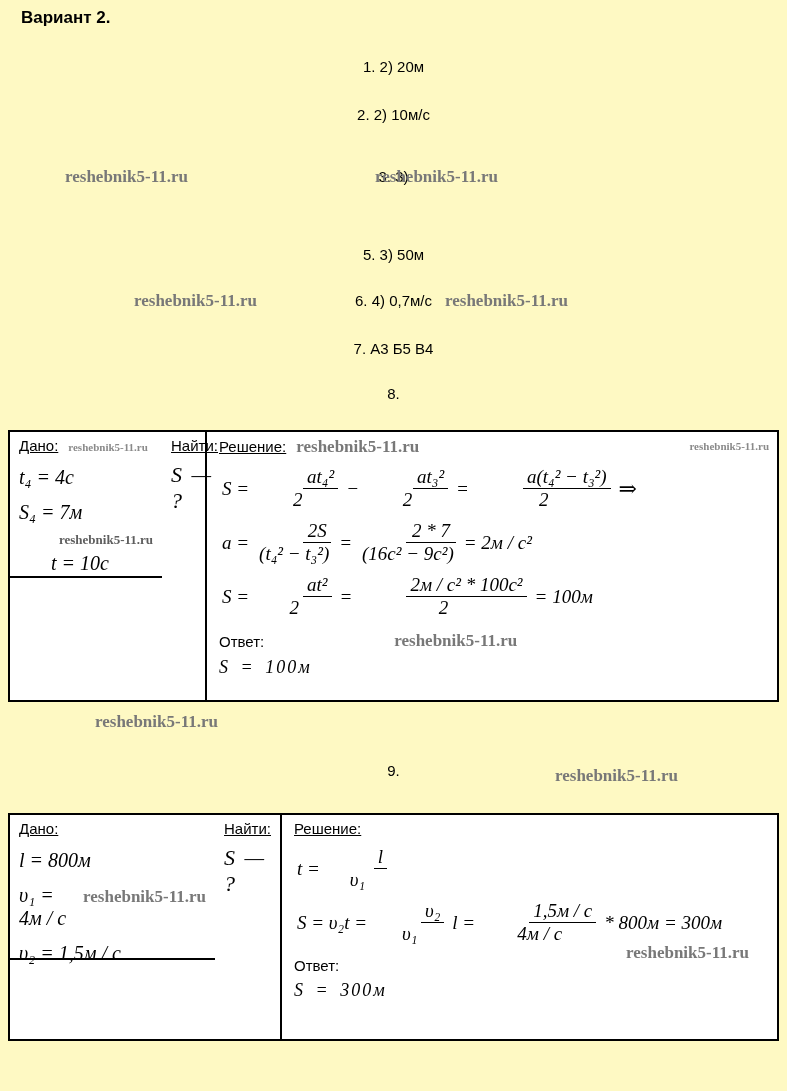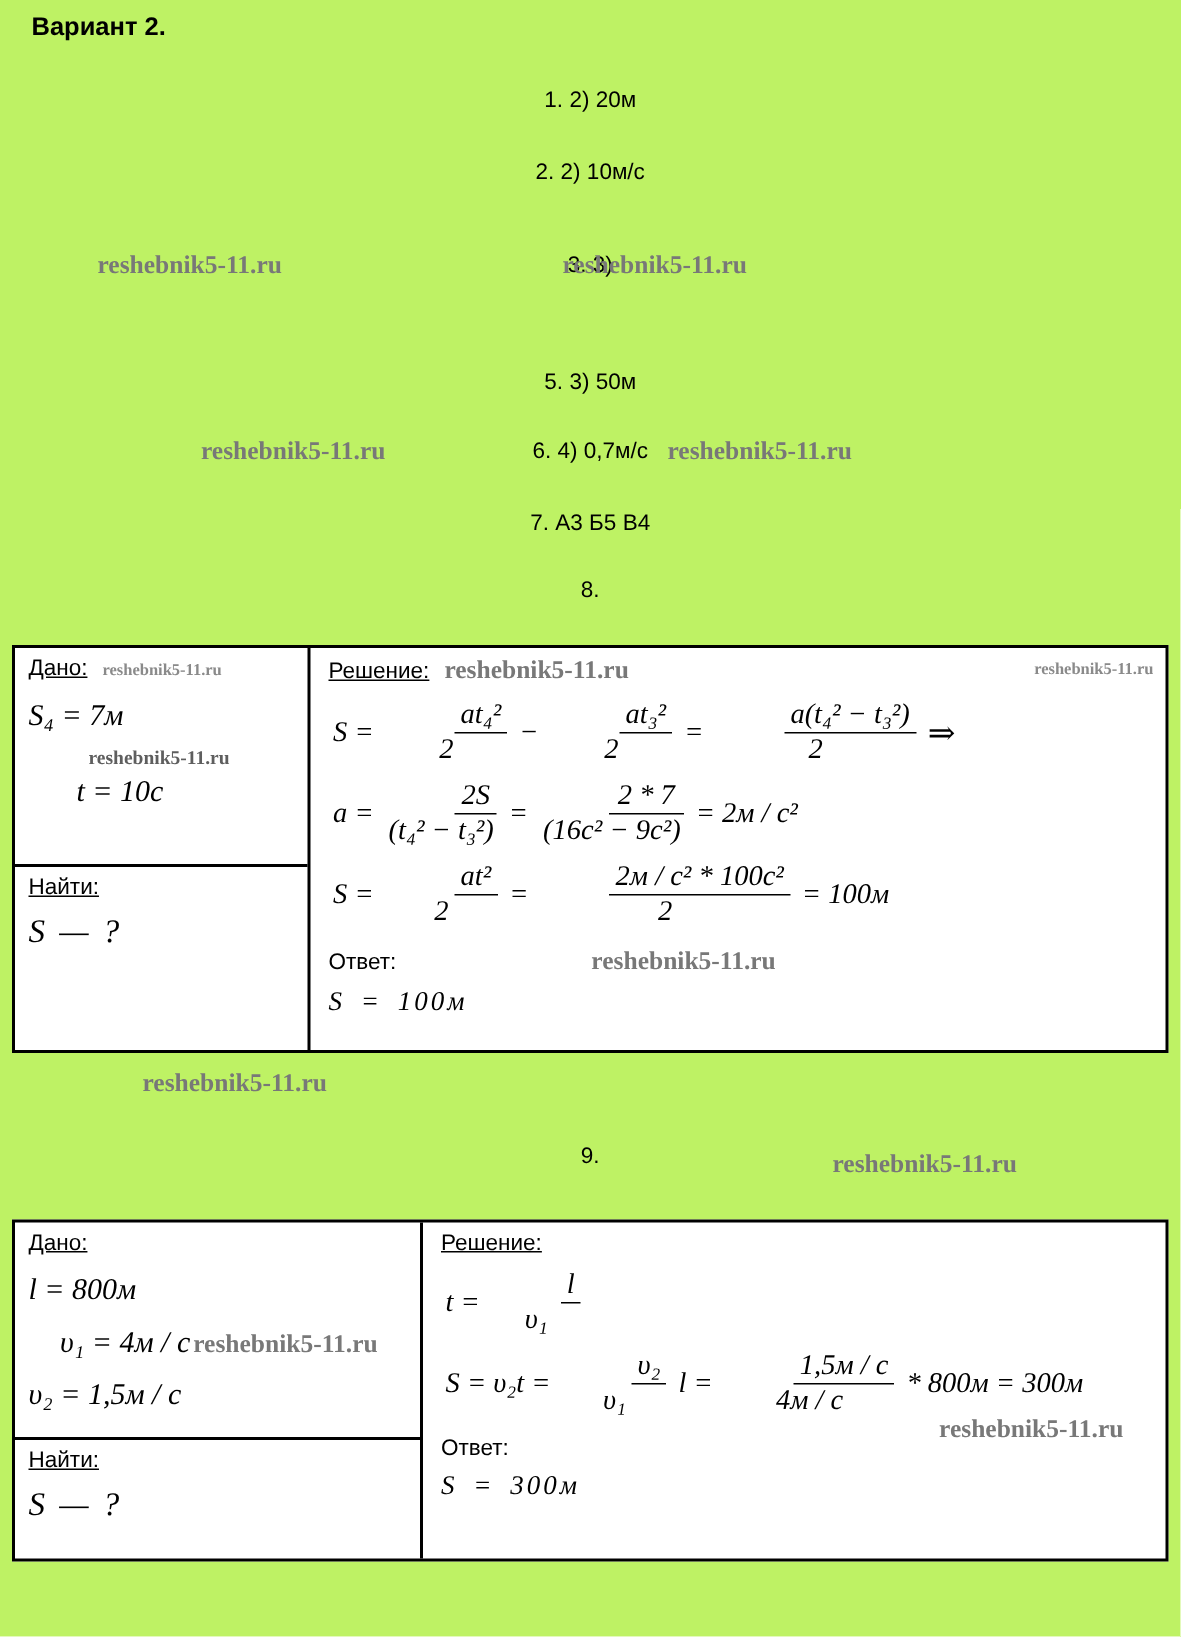--- a/index.html
+++ b/index.html
@@ -1,42 +1,42 @@
 <!DOCTYPE html>
 <html><head>
 <meta charset="utf-8">
 <style>
   * { margin:0; padding:0; box-sizing:border-box; }
   html,body { background:#ffffff; }
   .page {
-    position:relative; width:787px; height:1091px; background:#bef264;
+    position:relative; width:787px; height:1091px; background:#fef9c3;
     font-family:"Liberation Sans", sans-serif; color:#000; overflow:hidden;
   }
   .title { position:absolute; left:21px; top:8px; font-size:17px; font-weight:bold; }
   .ans { position:absolute; left:21px; width:745px; height:22px; font-size:15px;text-align:center; }
   .atext { white-space:pre; }
   .wm {
     font-family:"Liberation Serif","DejaVu Serif",serif; font-weight:bold;
     font-style:normal; color:#787878; white-space:nowrap;
   }
   .wm-lg { font-size:17px; }
   .wm-sm { font-size:13px; color:#5e5e5e; }
   .wm-xs { font-size:11px; color:#8a8a8a; }
   .math { font-family:"Liberation Serif","DejaVu Serif",serif; font-style:italic; }
   .ptable { position:absolute; border:2px solid #000; display:flex; background:#fff; }
-  .tleft  { display:flex; flex-direction:column; border-right:2px solid #000; }
+  .tleft  { display:flex; flex-direction:row; border-right:2px solid #000; }
   .tcell  { padding:5px 9px; }
   .tcell.given { border-bottom:2px solid #000; }
   .tcell.find  { flex:1; }
   .tright { flex:1; padding:5px 12px; position:relative; }
   .chead { font-size:15px; display:flex; align-items:baseline; gap:10px; }
   .u { text-decoration:underline; }
   .gline { font-size:20px; margin-top:12px; }
   .grow  { margin-top:12px; display:flex; align-items:baseline; gap:2px; }
-  .grow .math { font-size:20px;margin-left:21px; }
+  .grow .math { font-size:20px; }
   .wline { margin-top:8px; margin-left:40px; }
   .findline { font-size:22px; margin-top:8px; letter-spacing:2px; }
   .fline { display:flex; align-items:center; margin-top:9px; font-size:19px; flex-wrap:nowrap; }
   .frac { text-align:center; margin:0 5px; display:inline-block; }
   .fn { display:block; border-bottom:1.5px solid #000; padding:0 4px;margin-left:46px; }
   .fd { display:block; padding:0 2px; }
   .term { margin:0 3px; white-space:pre; }
   .arrow { font-style:normal; font-size:22px; }
   .orow { font-size:15px; margin-top:12px; display:flex; align-items:center; }
   .bigans { font-size:18px; margin-top:6px; letter-spacing:2px; word-spacing:4px; }
@@ -76,20 +76,21 @@
     <span class="atext">8.</span>
   </div>
 
   <div class="ptable" style="left:8px; top:430px; width:771px; height:272px;">
     <div class="tleft" style="width:197px;">
       <div class="tcell given" style="height:146px;">
         <div class="chead">
           <span class="u">Дано:</span>
           <span class="wm wm-xs">reshebnik5-11.ru</span>
         </div>
+        <div class="math gline">t₄ = 4с</div>
         <div class="math gline">S₄ = 7м</div>
         <div class="wm wm-sm wline">reshebnik5-11.ru</div>
         <div class="math gline" style="margin-top:4px;margin-left:32px;">t = 10с</div>
       </div>
       <div class="tcell find">
         <div class="chead">
           <span class="u">Найти:</span>
         </div>
         <div class="math findline">S — ?</div>
       </div>

